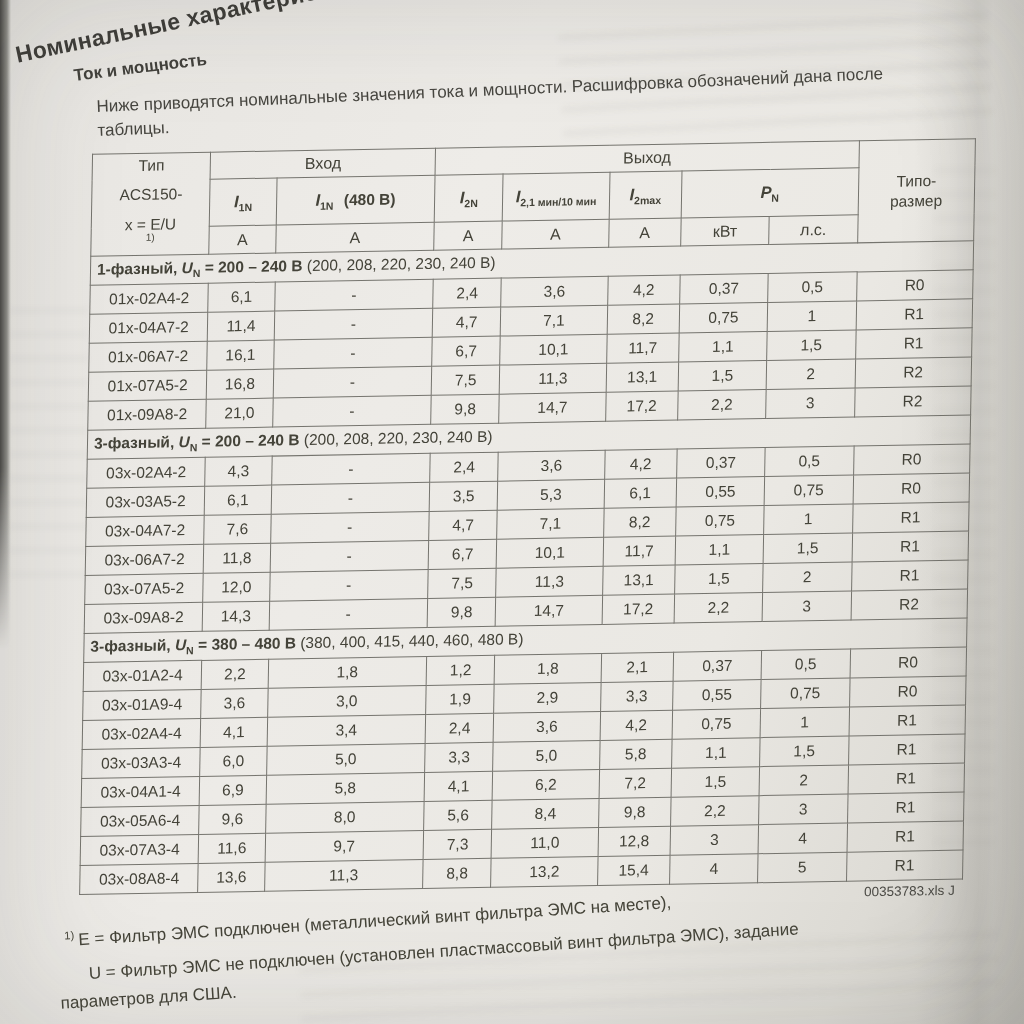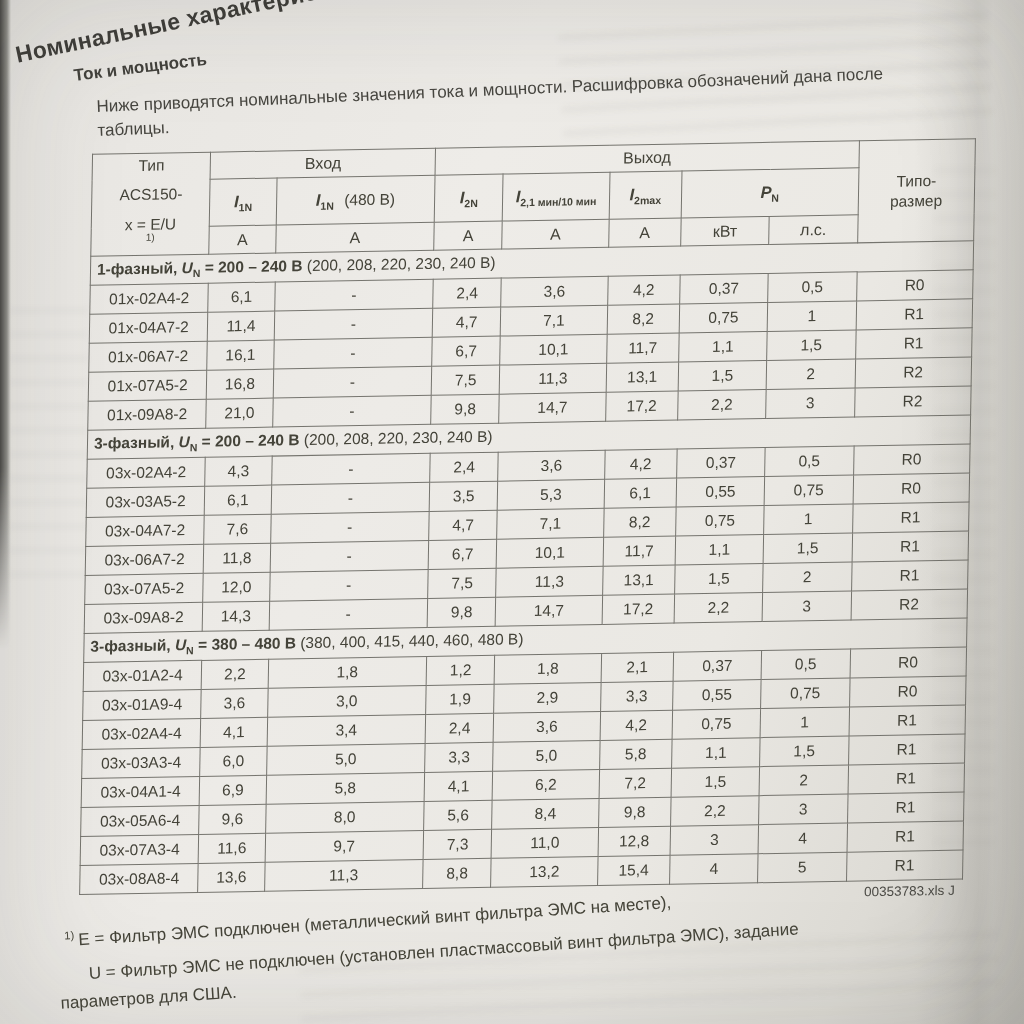--- a/index.html
+++ b/index.html
@@ -65,21 +65,21 @@
   .grp th.g{height:24px;font-size:16px;}
   .type-h span{display:block;font-size:15.5px;line-height:1;}
   .type-h .t1{margin:4px 0 13px;}
   .type-h .t2{margin:0 0 15px;}
   .type-h .t3{margin:0 0 6px;}
   .type-h sup{font-size:10px;}
   .frame-h span{display:block;font-size:15.5px;line-height:1.25;}
   .sym th{height:44px;font-size:16.5px;}
   .sym i{font-weight:bold;font-style:italic;}
   .sym sub{font-size:10.5px;font-weight:bold;vertical-align:-4px;}
-  .sym .rest{font-weight:normal;font-size:15.5px;margin-left:6px;}
+  .sym .rest{font-weight:bold;font-size:15.5px;margin-left:6px;}
   .units th{height:25px;font-size:16px;}
   tbody td{height:28px;text-align:center;font-size:15.5px;}
   tbody tr[data-name="section-header-row"] td{
     text-align:left;font-size:15.5px;padding:4px 6px;height:auto;
   }
   tbody tr[data-name="section-header-row"] b i{font-style:italic;}
   tbody tr[data-name="section-header-row"] sub{font-size:10.5px;font-weight:bold;}
   .doc-ref{
     text-align:right;font-size:13.5px;color:#4b4a45;margin-top:3px;padding-right:8px;
   }

